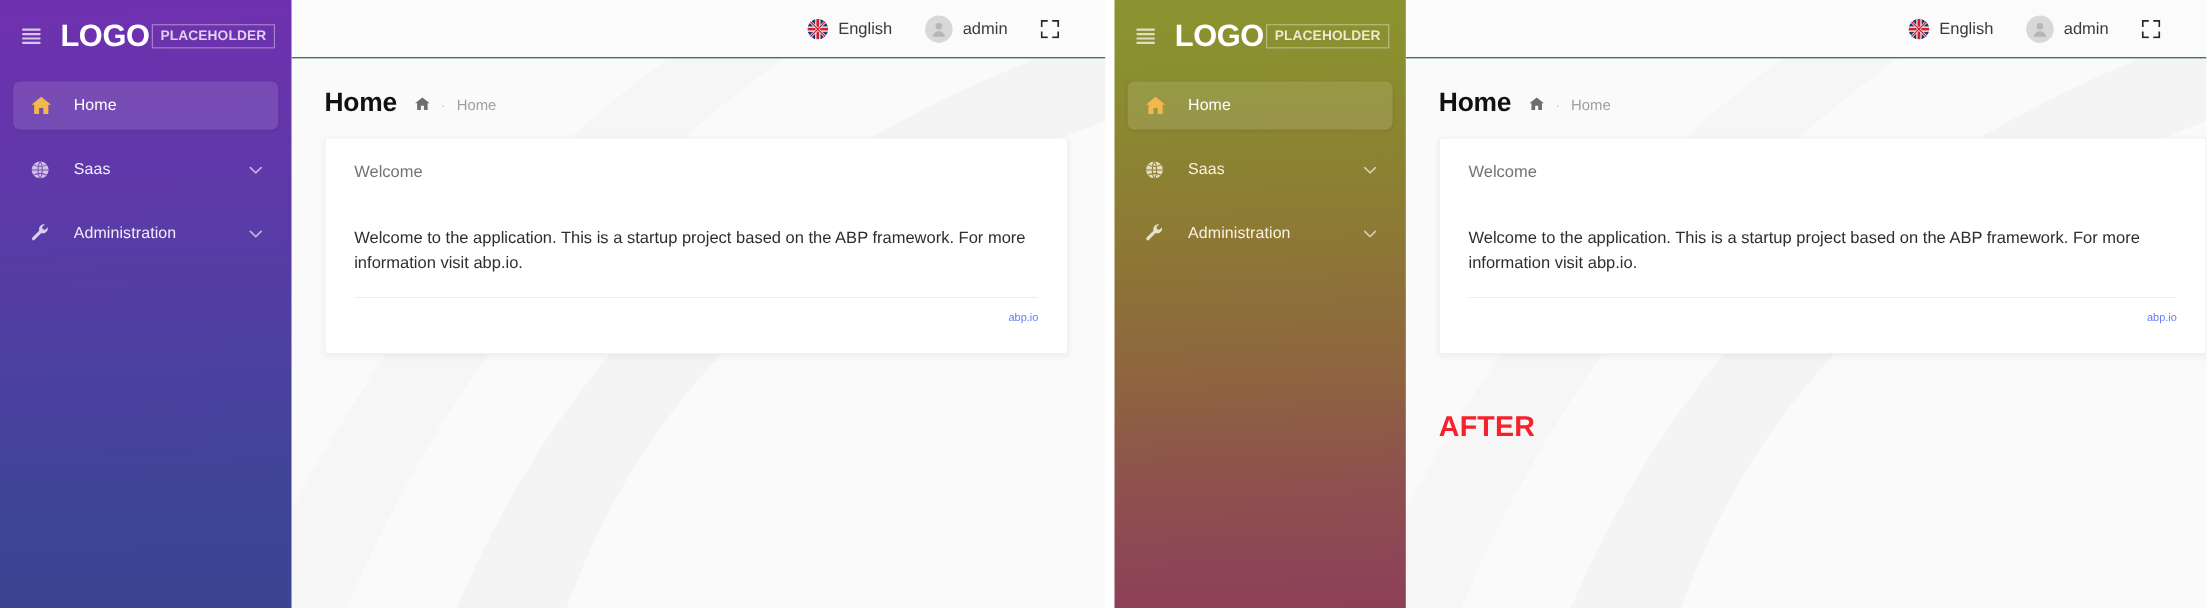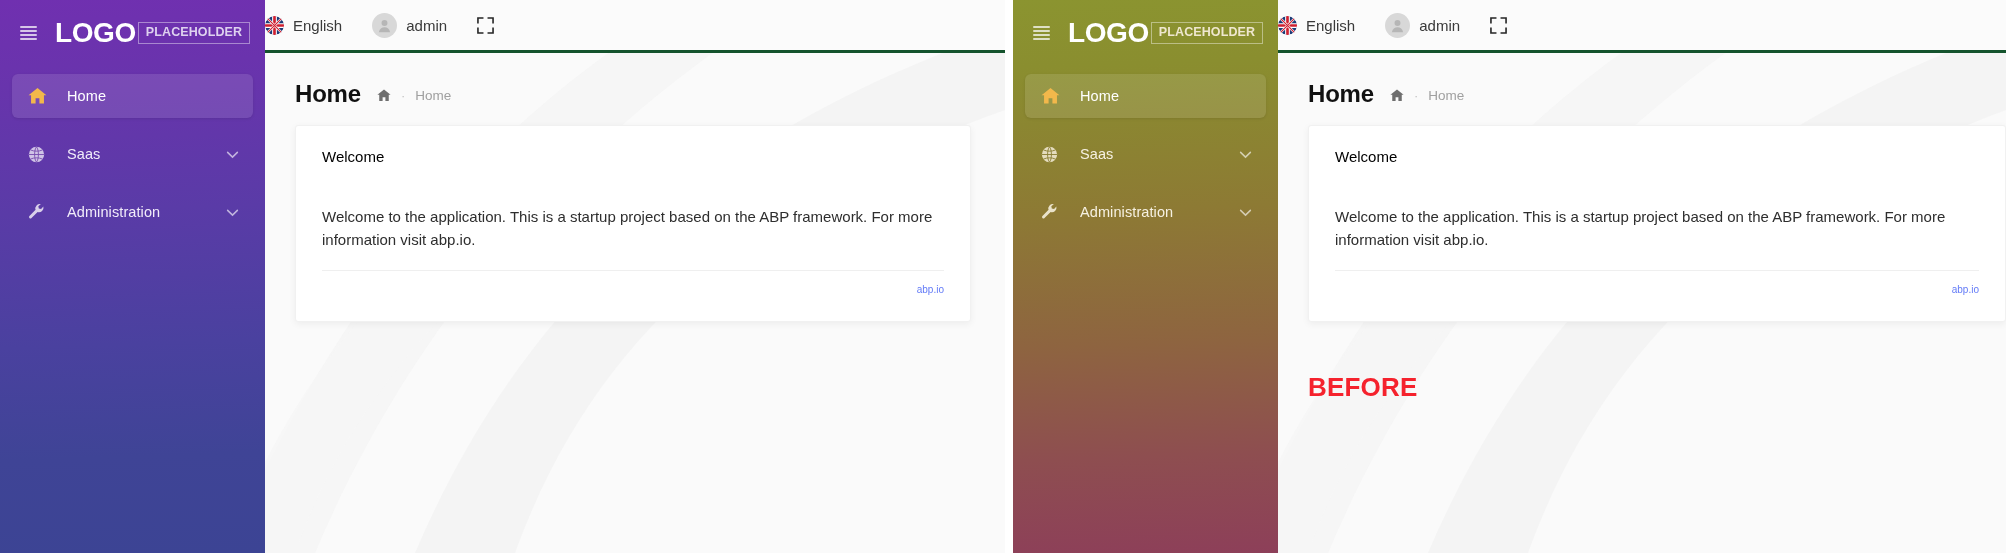--- a/index.html
+++ b/index.html
@@ -124,23 +124,24 @@
     position: absolute; inset: 0;
     pointer-events: none;
     z-index: 0;
   }
 
   .topbar {
     position: relative;
     z-index: 2;
     height: 53px;
     background: #fbfbfb;
-    border-bottom: 3px solid #14532d;
+    border-bottom: 1px solid #14532d;
     display: flex;
     align-items: center;
+    justify-content: flex-end;
     padding-right: 42px;
     gap: 30px;
   }
   .topbar-item {
     display: flex; align-items: center; gap: 9px;
     cursor: pointer;
     color: #3a3a3a;
     font-size: 15px;
   }
   .flag {
@@ -185,21 +186,21 @@
     background: #ffffff;
     border: 1px solid #f1f1f1;
     border-radius: 3px;
     box-shadow: 0 2px 7px rgba(0,0,0,.055);
     padding: 22px 26px 26px 26px;
     min-height: 196px;
   }
   .card-after { margin-right: 0; }
   .card-title {
     font-size: 15px;
-    color: #000000;
+    color: #737373;
     margin-bottom: 40px;
   }
   .card-body {
     font-size: 15px;
     color: #2e2e2e;
     line-height: 1.55;
     max-width: 620px;
   }
   .card-sep {
     margin: 18px 0 0 0;
@@ -461,17 +462,17 @@
 
       <div class="card card-after">
         <div class="card-title">Welcome</div>
         <div class="card-body">Welcome to the application. This is a startup project based on the ABP framework. For more information visit abp.io.</div>
         <hr class="card-sep">
         <div class="card-foot">
           <a class="card-link">abp.io</a>
         </div>
       </div>
 
-      <div class="stamp">BEFORE</div>
+      <div class="stamp">AFTER</div>
     </div>
   </section>
 
 </div>
 
 </body></html>

